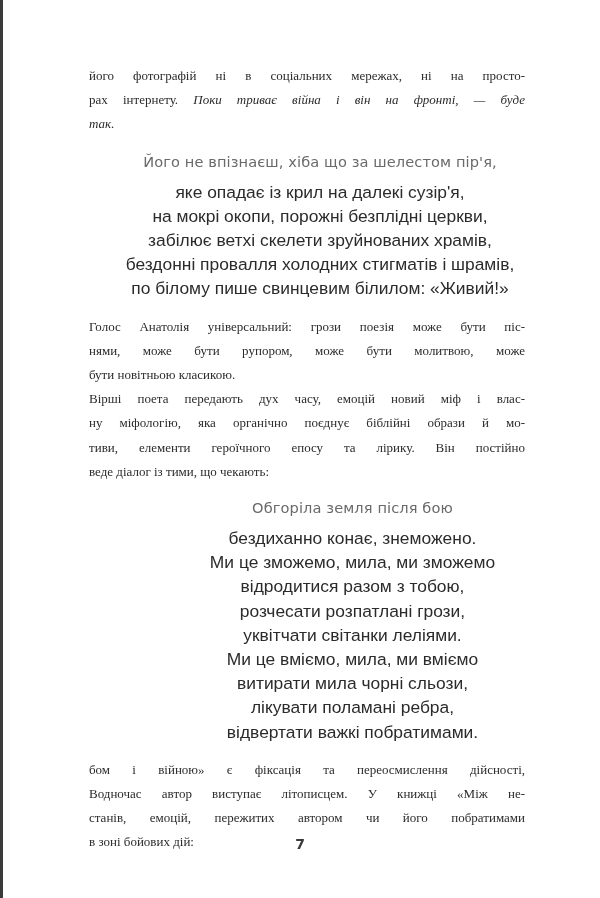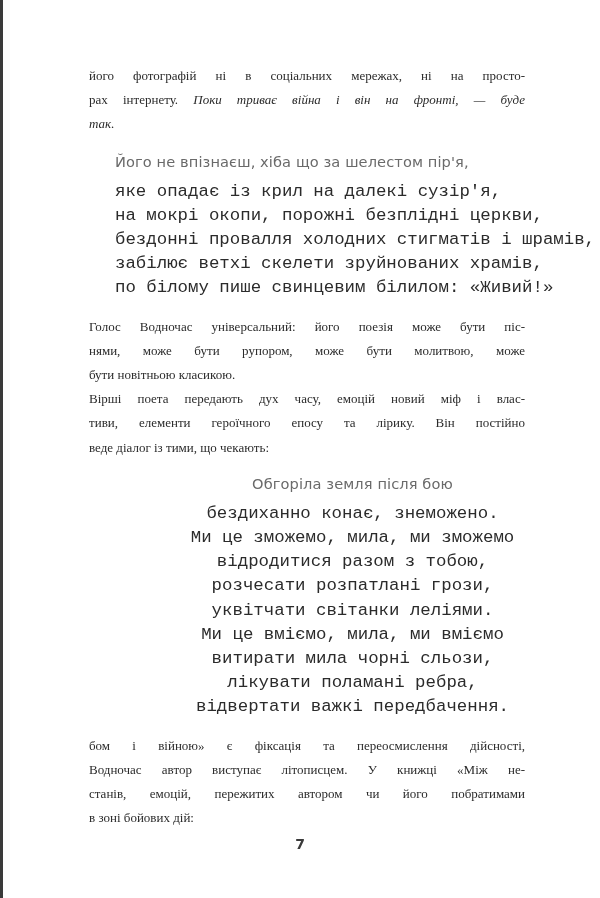--- a/index.html
+++ b/index.html
@@ -54,30 +54,31 @@
     .poem .lead {
       font-family: "DejaVu Sans", sans-serif;
       font-size: 14.6px;
       color: #6a6a6a;
       line-height: 22px;
       margin-bottom: 7px;
       white-space: nowrap;
       letter-spacing: 0.1px;
     }
     .poem .verse {
-      font-family: Liberation Mono, monospace;
+      font-family: Liberation Sans, sans-serif;
       font-size: 17.4px;
       line-height: 24.2px;
       color: #2b2b2b;
       white-space: nowrap;
       display: block;
     }
     .poem-1 {
       margin-top: 14px;
       padding-left: 26px;
+      text-align: center;
     }
     .poem-2 {
       margin-top: 13px;
       padding-left: 91px;
       text-align: center;
     }
     .para-2 { margin-top: 14px; }
     .para-4 { margin-top: 14px; }
     .page-number {
       position: absolute;
@@ -101,48 +102,49 @@
   <div class="para para-1">
     <span class="line justify">його фотографій ні в соціальних мережах, ні на просто-</span>
     <span class="line justify"><span>рах інтернету.</span> <span class="italic">Поки триває війна і він на фронті, — буде</span></span>
     <span class="line italic">так.</span>
   </div>
 
   <div class="poem poem-1">
     <div class="lead">Його не впізнаєш, хіба що за шелестом пір'я,</div>
     <span class="verse">яке опадає із крил на далекі сузір'я,</span>
     <span class="verse">на мокрі окопи, порожні безплідні церкви,</span>
+    <span class="verse">забілює ветхі скелети зруйнованих храмів,</span>
     <span class="verse">бездонні провалля холодних стигматів і шрамів,</span>
-    <span class="verse">забілює ветхі скелети зруйнованих храмів,</span>
     <span class="verse">по білому пише свинцевим білилом: «Живий!»</span>
   </div>
 
   <div class="para para-2">
-    <span class="line justify">Голос Водночас універсальний: його поезія може бути піс-</span>
+    <span class="line justify">Голос Анатолія універсальний: грози поезія може бути піс-</span>
     <span class="line justify">нями, може бути рупором, може бути молитвою, може</span>
     <span class="line">бути новітньою класикою.</span>
   </div>
 
   <div class="para para-3">
     <span class="line justify"> Вірші поета передають дух часу, емоцій новий міф і влас-</span>
+    <span class="line justify">ну міфологію, яка органічно поєднує біблійні образи й мо-</span>
     <span class="line justify">тиви, елементи героїчного епосу та лірику. Він постійно</span>
     <span class="line">веде діалог із тими, що чекають:</span>
   </div>
 
   <div class="poem poem-2">
     <div class="lead">Обгоріла земля після бою</div>
     <span class="verse">бездиханно конає, знеможено.</span>
     <span class="verse">Ми це зможемо, мила, ми зможемо</span>
     <span class="verse">відродитися разом з тобою,</span>
     <span class="verse">розчесати розпатлані грози,</span>
     <span class="verse">уквітчати світанки леліями.</span>
     <span class="verse">Ми це вміємо, мила, ми вміємо</span>
     <span class="verse">витирати мила чорні сльози,</span>
     <span class="verse">лікувати поламані ребра,</span>
-    <span class="verse">відвертати важкі передбачення.</span>
+    <span class="verse">відвертати важкі побратимами.</span>
   </div>
 
   <div class="para para-4">
     <span class="line justify">бом і війною» є фіксація та переосмислення дійсності,</span>
     <span class="line justify">Водночас автор виступає літописцем. У книжці «Між не-</span>
     <span class="line justify">станів, емоцій, пережитих автором чи його побратимами</span>
     <span class="line">в зоні бойових дій:</span>
   </div>
 
 </div>

